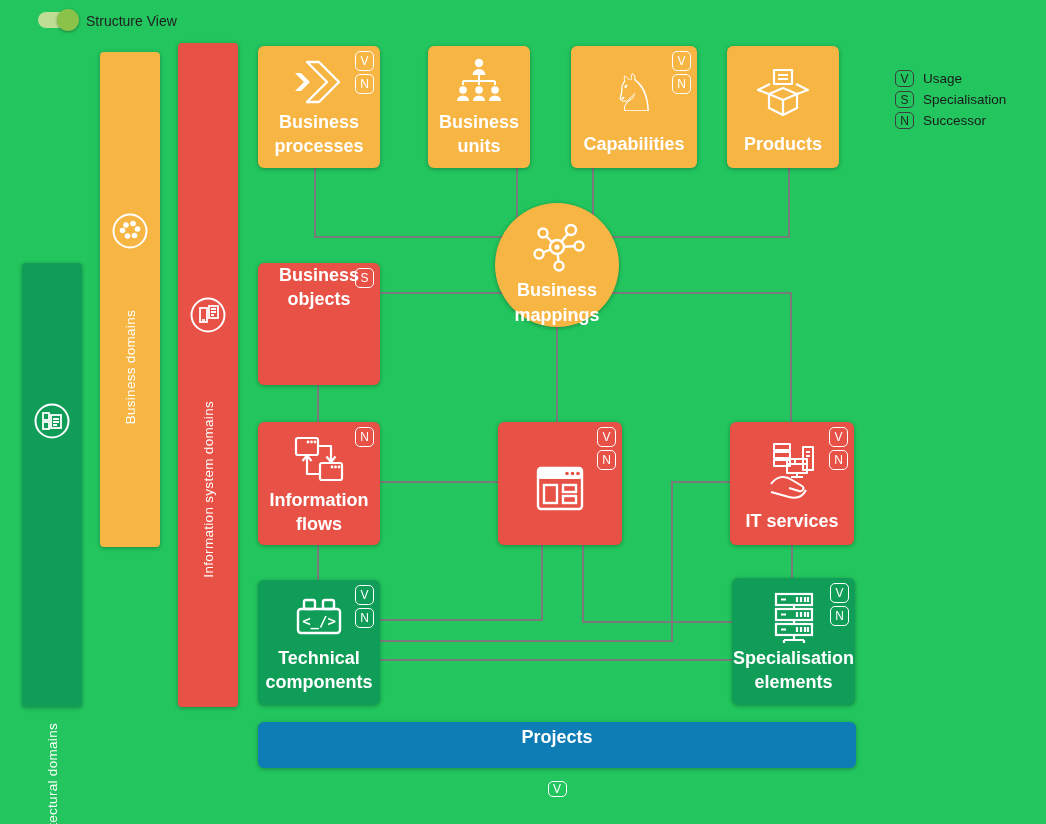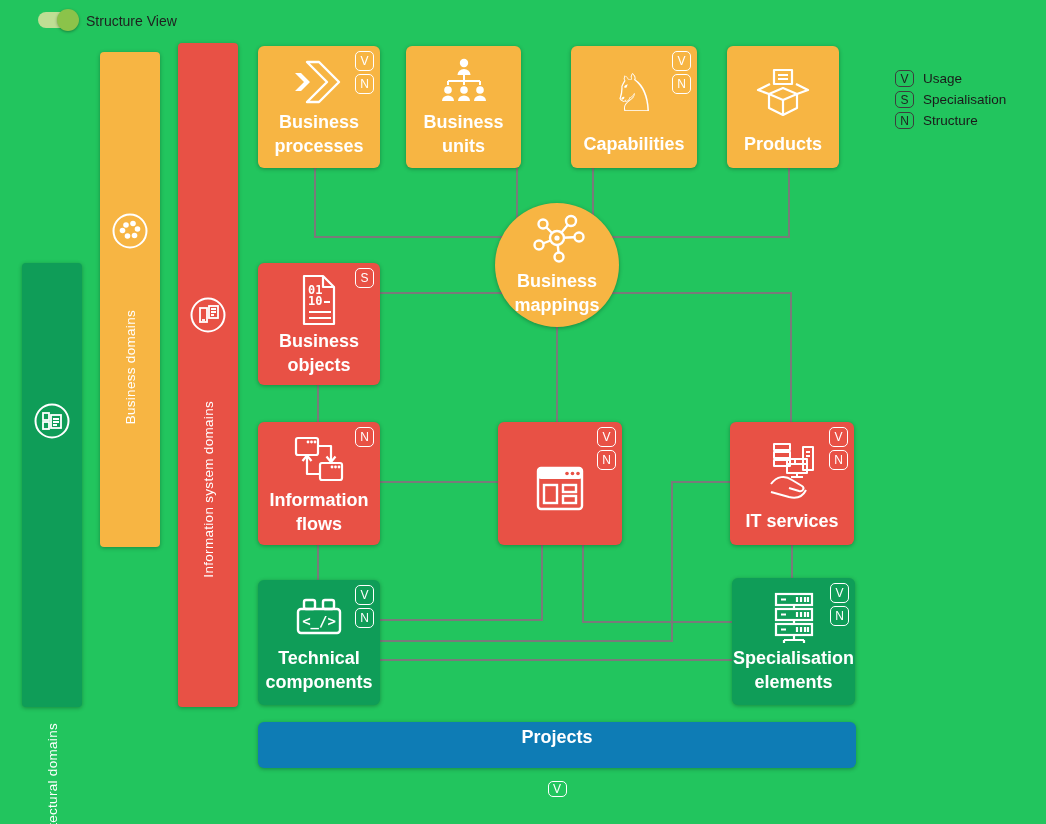--- a/index.html
+++ b/index.html
@@ -48,25 +48,25 @@
   .node .label { font-size:18px; line-height:1.35; text-align:center; margin-bottom:12px; padding:0 6px;font-weight:bold; }
   .badges { position:absolute; top:5px; right:6px; display:flex; flex-direction:column; gap:3px; align-items:center; }
   .badge { width:19px; height:20px; border:1.5px solid #fff; border-radius:5px; color:#fff;
            font-size:12px; display:flex; align-items:center; justify-content:center; background:transparent; }
   .yellow { background:#F7B543; }
   .red    { background:#E85145; }
   .green  { background:#0F9D58; }
   .blue   { background:#0E7CB5; }
 
   #node-business-processes { left:258px; top:46px;  width:122px; height:122px; }
-  #node-business-units     { left:406px; top:46px;  width:115px; height:122px; }
+  #node-business-units     { left:428px; top:46px;  width:102px; height:122px; }
   #node-capabilities       { left:571px; top:46px;  width:126px; height:122px; }
   #node-products           { left:727px; top:46px;  width:112px; height:122px; }
   #node-business-mappings  { left:495px; top:203px; width:124px; height:124px; border-radius:50%;
-                             justify-content:center; }
+                             justify-content:flex-end; }
   #node-business-mappings .icon-wrap { flex:0 0 auto; padding-top:0; }
   #node-business-mappings .label { margin-bottom:0; margin-top:4px; }
   #node-business-objects   { left:258px; top:263px; width:122px; height:122px; }
   #node-information-flows  { left:258px; top:422px; width:122px; height:123px; }
   #node-information-systems{ left:498px; top:422px; width:124px; height:123px; }
   #node-it-services        { left:730px; top:422px; width:124px; height:123px; }
   #node-technical-components    { left:258px; top:580px; width:122px; height:125px; }
   #node-infrastructure-elements { left:732px; top:578px; width:123px; height:127px; }
   #node-projects           { left:258px; top:722px; width:598px; height:46px; flex-direction:column;
                              justify-content:center; align-items:center; gap:32px; }
@@ -106,21 +106,21 @@
     <div class="legend-row">
       <span class="legend-badge">V</span>
       <span class="legend-label">Usage</span>
     </div>
     <div class="legend-row">
       <span class="legend-badge">S</span>
       <span class="legend-label">Specialisation</span>
     </div>
     <div class="legend-row">
       <span class="legend-badge">N</span>
-      <span class="legend-label">Structure</span>
+      <span class="legend-label">Successor</span>
     </div>
   </div>
 
   <div class="bar" id="bar-architectural">
     <svg class="bar-icon" width="40" height="40" viewBox="0 0 40 40">
       <circle cx="20" cy="20" r="16.5" stroke="#fff" stroke-width="2" fill="none"></circle>
       <g stroke="#fff" stroke-width="1.8" fill="none">
         <rect x="11" y="12" width="6" height="7"></rect>
           <rect x="11" y="21" width="6" height="7"></rect>
         <rect x="19" y="14" width="10" height="13"></rect>
@@ -233,31 +233,20 @@
       </g>
       <circle cx="31" cy="25" r="2.6" fill="#fff"></circle>
     </svg>
       </div>
     <div class="label">Business mappings</div>
   </div>
 
   <div class="node red" id="node-business-objects">
     <div class="badges">
         <span class="badge">S</span>
-      </div>
-    <div class="icon-wrap">
-        <svg width="60" height="58" viewBox="0 0 60 58">
-      <g stroke="#fff" stroke-width="2.2" fill="none" stroke-linejoin="round">
-        <path d="M15,5 h19 l11,11 v37 H15 Z"></path>
-            <path d="M34,5 v11 h11"></path>
-        <path d="M35,31 h6 M20,41 h22 M20,47 h22"></path>
-      </g>
-      <text x="19" y="23" font-size="12" font-weight="bold" fill="#fff">01</text>
-      <text x="19" y="34" font-size="12" font-weight="bold" fill="#fff">10</text>
-    </svg>
       </div>
     <div class="label">Business objects</div>
   </div>
 
   <div class="node red" id="node-information-flows">
     <div class="badges">
         <span class="badge">N</span>
       </div>
     <div class="icon-wrap">
         <svg width="60" height="58" viewBox="0 0 60 58">

